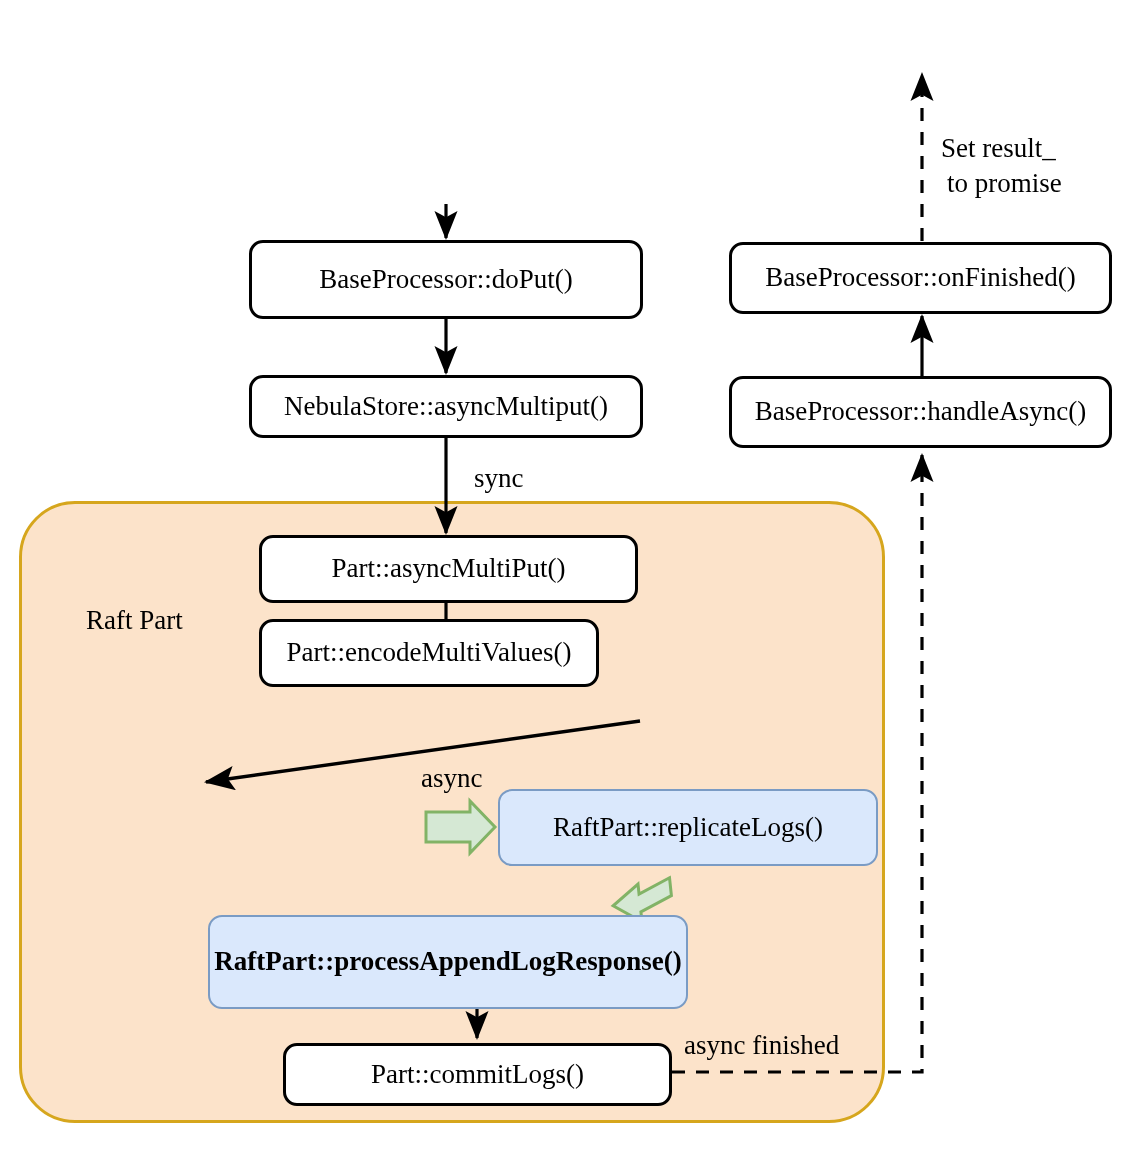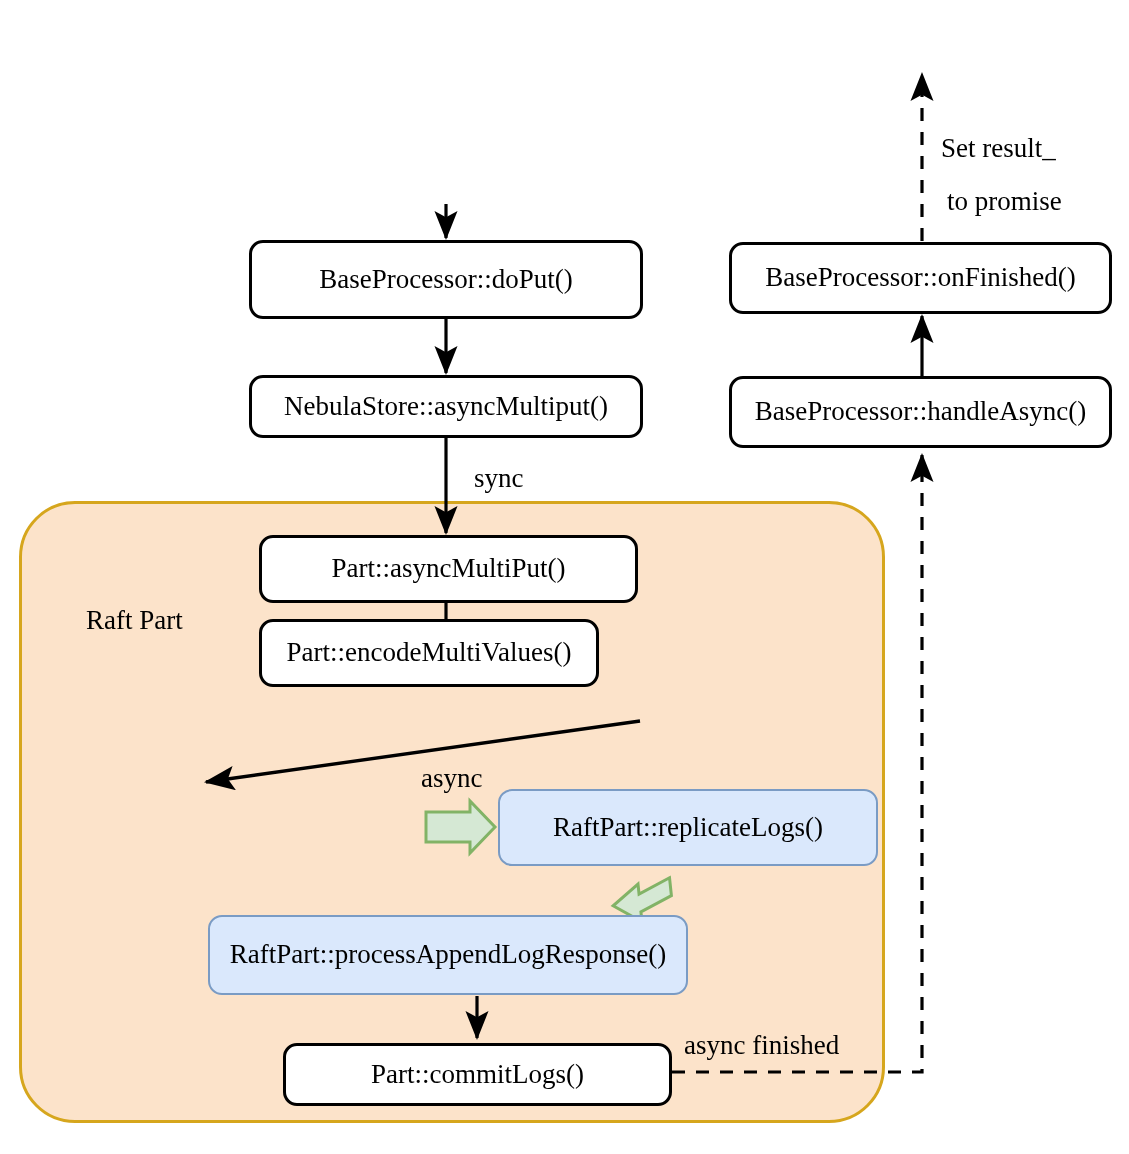--- a/index.html
+++ b/index.html
@@ -128,21 +128,21 @@
 
   <div class="node node-white" style="left:259px; top:619px; width:340px; height:68px;">
     <span>Part::encodeMultiValues()</span>
   </div>
 
 
   <div class="node node-blue" style="left:498px; top:789px; width:380px; height:77px;">
     <span>RaftPart::replicateLogs()</span>
   </div>
 
-  <div class="node node-blue" style="left:208px; top:915px; width:480px; height:80px;">
+  <div class="node node-blue" style="left:208px; top:915px; width:480px; height:94px;font-weight:bold;">
     <span>RaftPart::processAppendLogResponse()</span>
   </div>
 
   <div class="node node-white" style="left:283px; top:1043px; width:389px; height:63px;">
     <span>Part::commitLogs()</span>
   </div>
 
   <div class="node node-white" style="left:729px; top:242px; width:383px; height:72px;">
     <span>BaseProcessor::onFinished()</span>
   </div>
@@ -152,15 +152,15 @@
   </div>
 
   <div class="edge-label" style="left:474px; top:463px;">sync</div>
 
   <div class="edge-label" style="left:421px; top:763px;">async</div>
 
   <div class="edge-label" style="left:684px; top:1030px;">async finished</div>
 
   <div class="edge-label" style="left:941px; top:133px;">Set result_</div>
 
-  <div class="edge-label" style="left:947px; top:168px;margin-top:18px;">to promise</div>
+  <div class="edge-label" style="left:947px; top:168px;">to promise</div>
 
 </div>
 
 </body></html>

